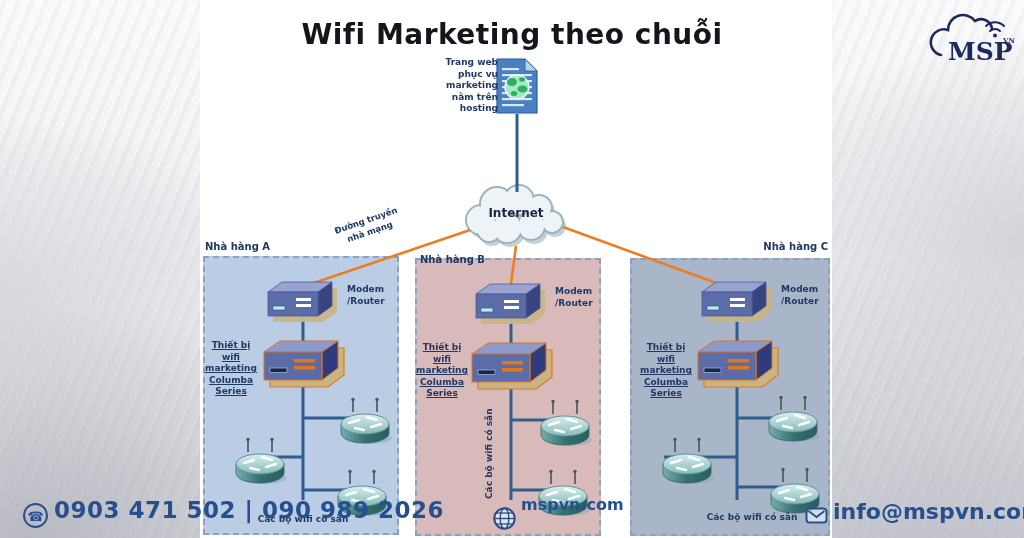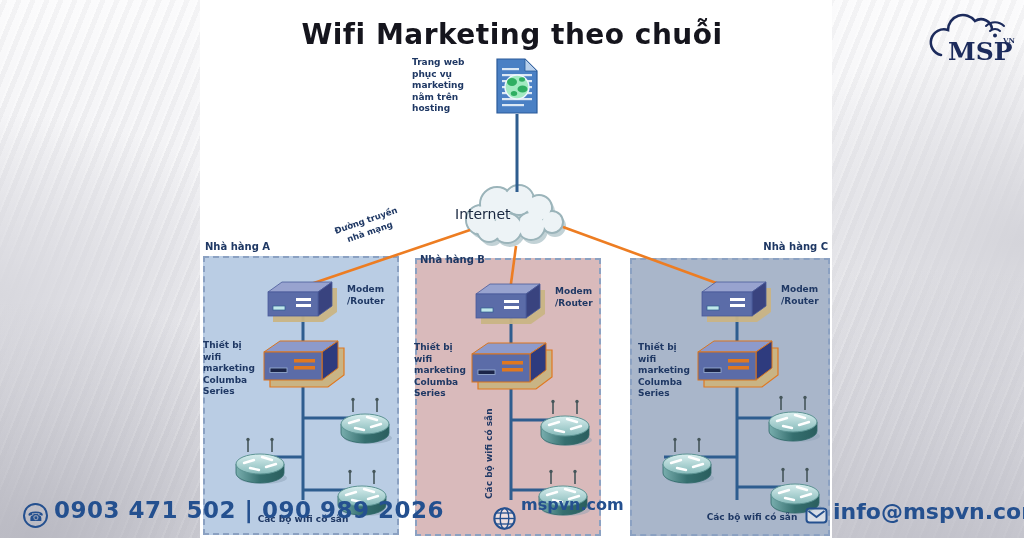--- a/index.html
+++ b/index.html
@@ -30,27 +30,27 @@
   .panel-b { left:415px; top:258px; width:186px; height:278px; background:#d9babb; }
   .panel-c { left:630px; top:258px; width:200px; height:278px; background:#a9b6ca; }
 
   .panel-label { font-size:10px; font-weight:bold; color:#1f3864; z-index:6; }
 
   .lines { left:0; top:0; width:1024px; height:538px; z-index:3; pointer-events:none; }
   .device { z-index:4; }
 
   .small-label { font-size:9px; font-weight:bold; color:#1f3864; z-index:5; line-height:11.5px; }
 
-  .hosting-label { left:412px; top:57px; width:66px; }
+  .hosting-label { left:432px; top:57px; width:66px; text-align:right; }
   .cloud-wrap { left:455px; top:180px; width:122px; height:68px; z-index:3; }
-  .cloud-text { left:455px; top:206px; width:122px; text-align:left; font-size:14px; font-weight:normal; color:#18263f; z-index:4; }
+  .cloud-text { left:455px; top:206px; width:122px; text-align:center; font-size:12px; font-weight:bold; color:#18263f; z-index:4; }
   .transit-label { left:320px; top:215px; width:96px; text-align:center; transform:rotate(-19deg); font-size:8.5px; }
 
   .modem-label { width:52px; text-align:left; }
-  .device-label { text-align:left; }
+  .device-label { text-align:center;text-decoration:underline; }
 
   .wifi-label-h { text-align:center; }
   .wifi-label-v {
     writing-mode:vertical-rl; transform:rotate(180deg);
     left:484px; top:402px; height:104px; text-align:center;
   }
 
   .contact { z-index:10; color:#24508f; font-weight:800; }
   .contact-phone { left:54px; top:497px; font-size:23px; letter-spacing:.5px; }
   .contact-web   { left:521px; top:495px; font-size:16px; }

